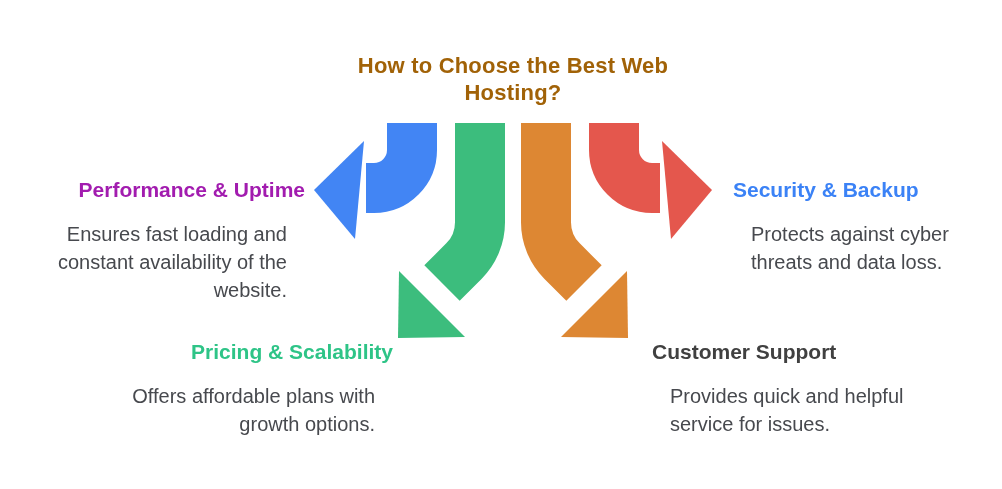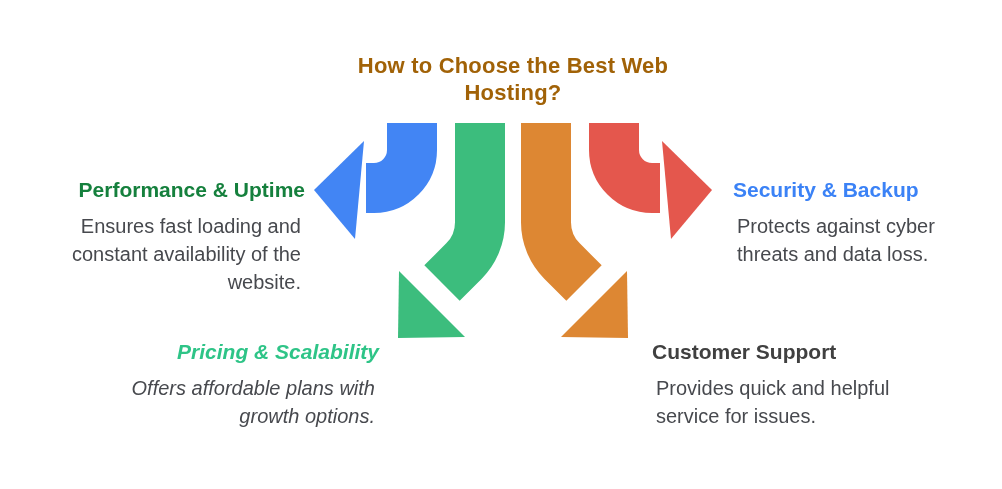--- a/index.html
+++ b/index.html
@@ -44,32 +44,32 @@
   .section {
     position: absolute;
   }
   .section h2 {
     margin: 0 0 10px 0;
     font-size: 21px;
     line-height: 24px;
     font-weight: 700;
   }
   .section p {
-    margin: 4px;
+    margin: 18px;
     font-size: 20px;
     line-height: 28px;
     font-weight: 400;
     color: #47494e;
   }
   .align-right { text-align: right; }
   .align-left  { text-align: left; }
 
   .section-performance { left: 25px;  top: 178px; width: 280px; }
   .section-security    { left: 733px; top: 178px; width: 245px; }
-  .section-pricing     { left: 94px; top: 340px; width: 285px; font-style: italic; }
+  .section-pricing     { left: 108px; top: 340px; width: 285px; }
   .section-support     { left: 652px; top: 340px; width: 280px; }
 </style>
 </head>
 <body>
 
 <div class="canvas">
 
   <h1 class="title">How to Choose the Best Web Hosting?</h1>
 
   <svg class="arrows-svg" viewBox="0 0 1002 489" aria-hidden="true">
@@ -89,21 +89,21 @@
       <polygon points="628,338 561,337 627,271" fill="#dd8733"></polygon>
     </g>
 
     <g>
       <path class="arrow-shaft" d="M 614 123 L 614 150 A 38 38 0 0 0 652 188 L 660 188" stroke="#e4574d"></path>
       <polygon points="712,190 662,141 671,239" fill="#e4574d"></polygon>
     </g>
   </svg>
 
   <div class="section section-performance align-right">
-    <h2 style="color: #15803d;">Performance &amp; Uptime</h2>
+    <h2 style="color: #a21caf;">Performance &amp; Uptime</h2>
     <p>Ensures fast loading and constant availability of the website.</p>
   </div>
 
   <div class="section section-security align-left">
     <h2 style="color: #3b82f6;">Security &amp; Backup</h2>
     <p>Protects against cyber threats and data loss.</p>
   </div>
 
   <div class="section section-pricing align-right">
     <h2 style="color: rgb(46, 196, 135);">Pricing &amp; Scalability</h2>

